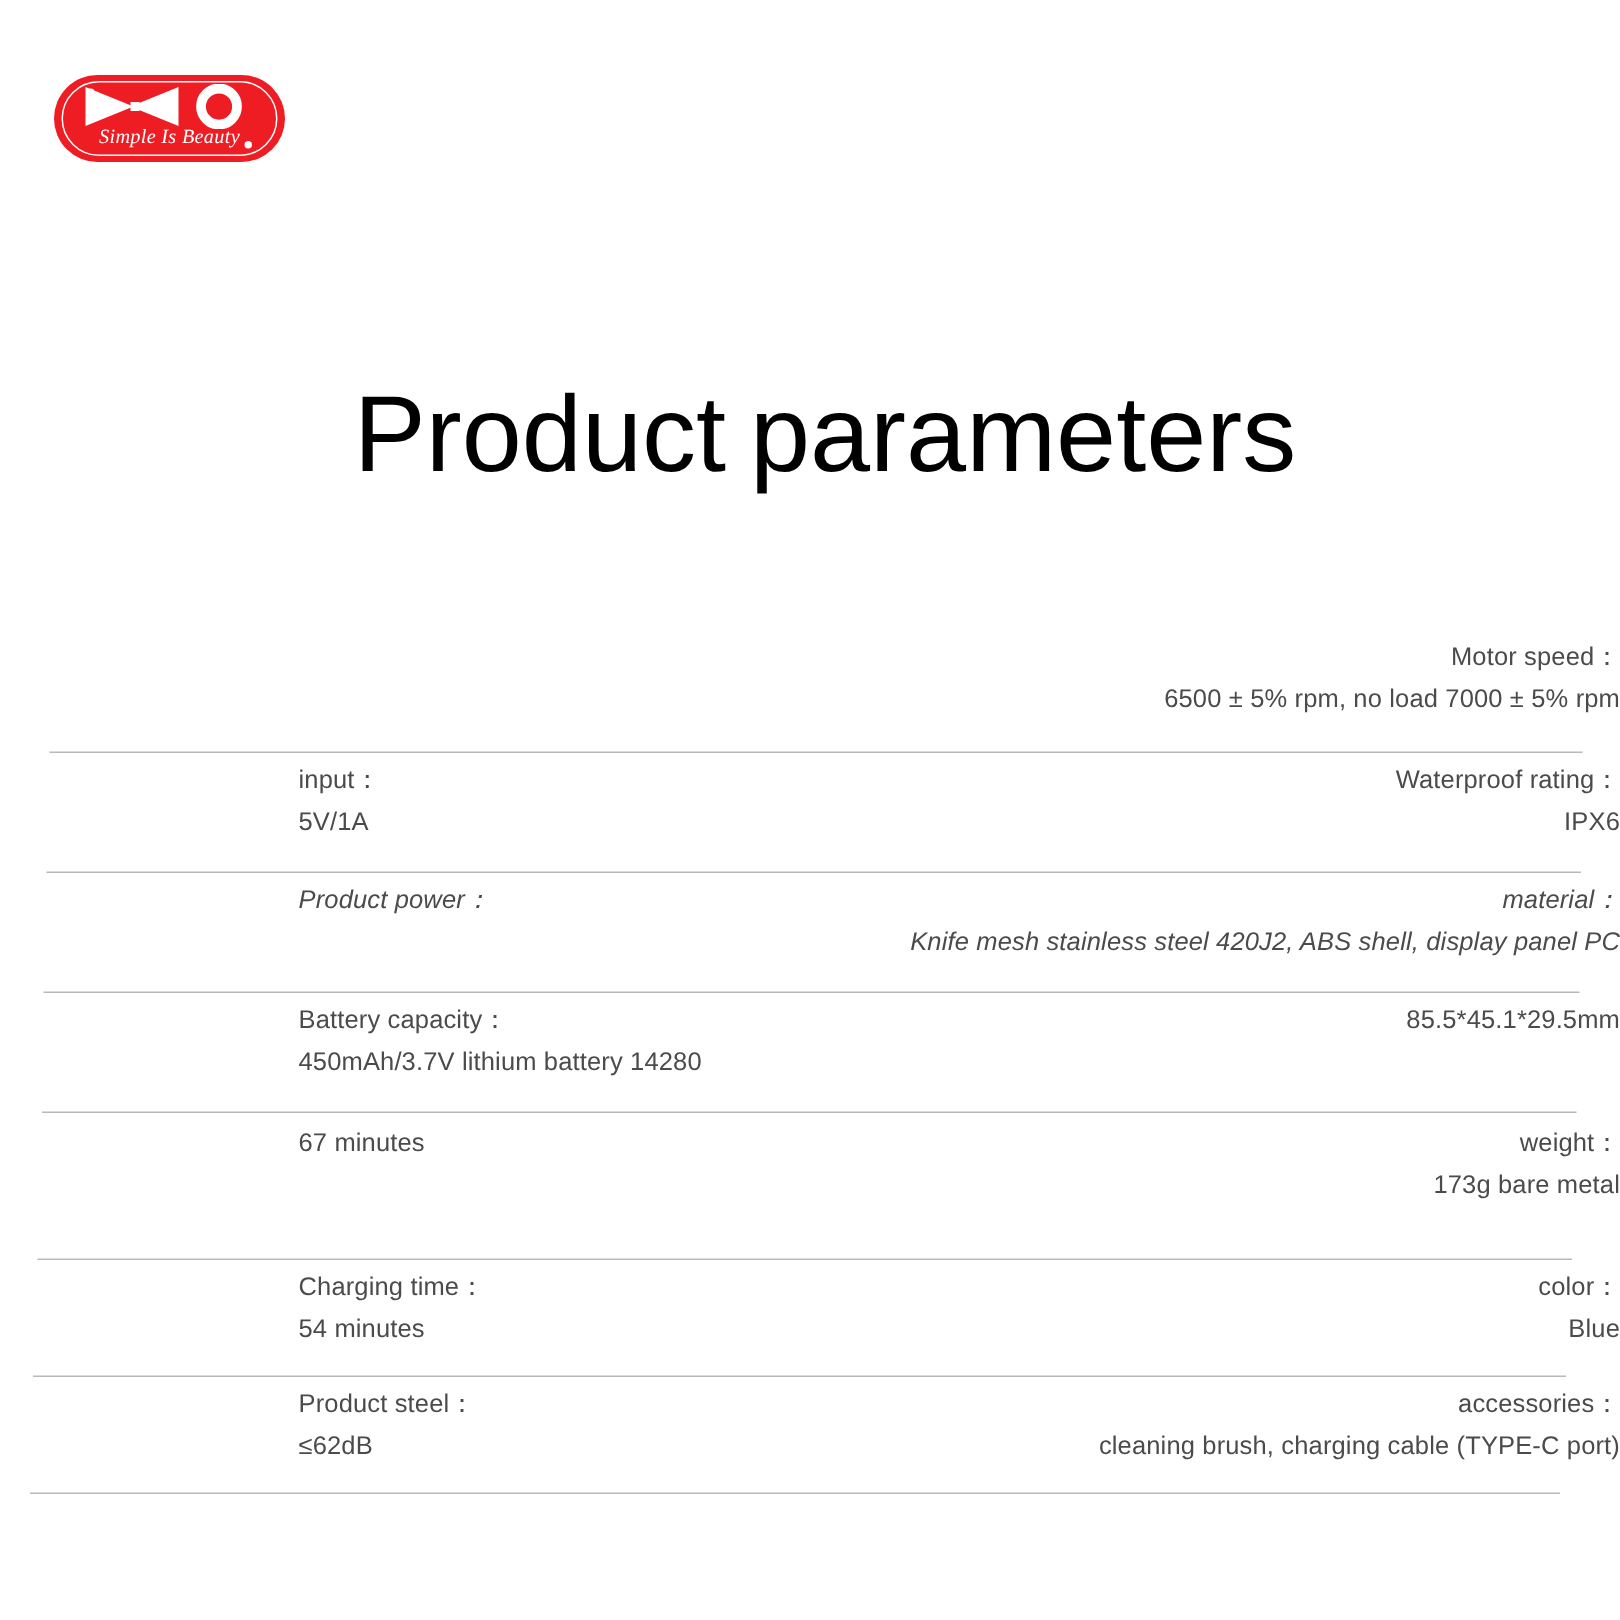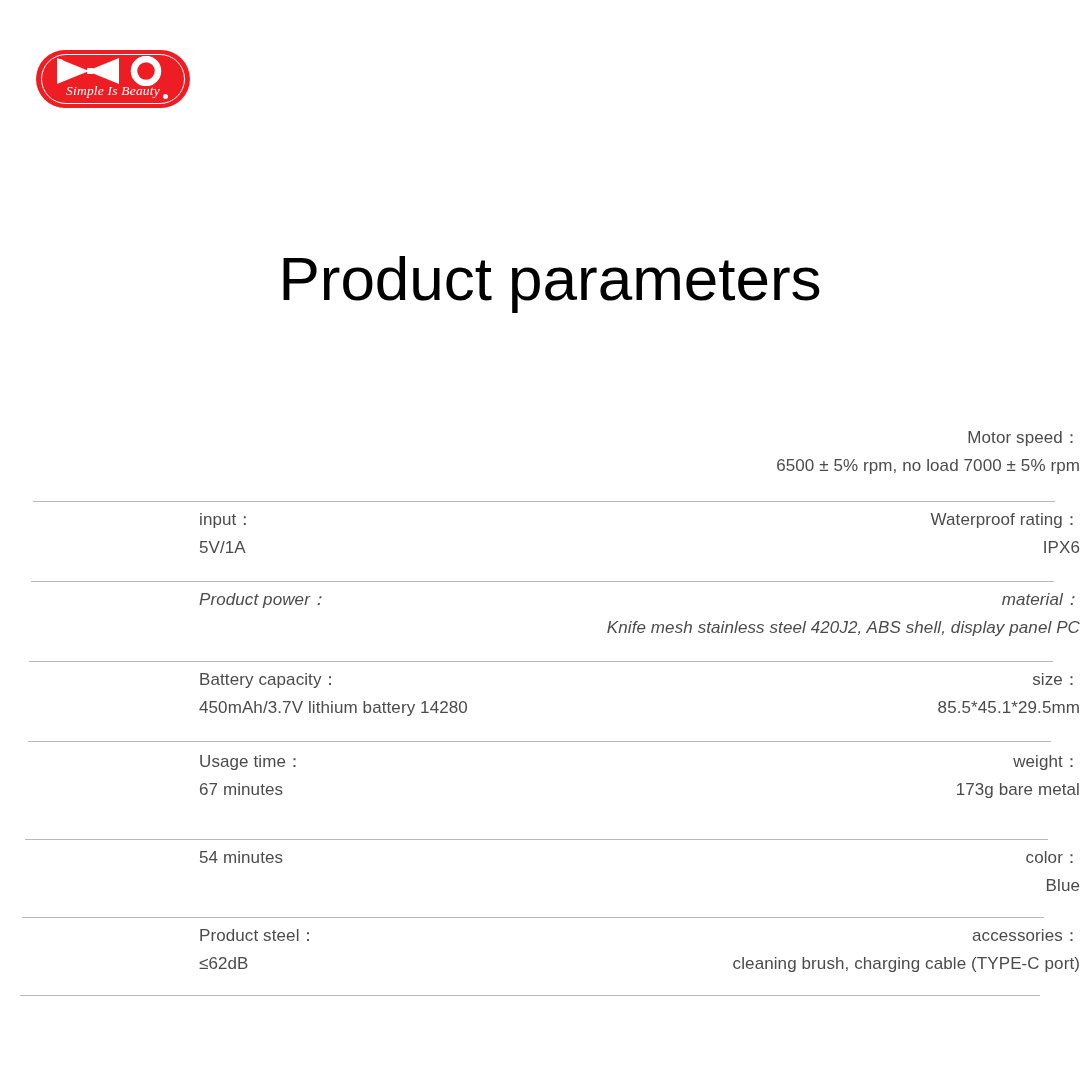--- a/index.html
+++ b/index.html
@@ -75,21 +75,21 @@
     white-space: nowrap;
   }
 
   
   .page-title {
     position: absolute;
     left: 0;
     right: 0;
     top: 206px;
     text-align: center;
-    font-size: 62px;
+    font-size: 72px;
     font-weight: 400;
     color: #000000;
     letter-spacing: 0px;
     line-height: 1;
     margin-left: 20px;
   }
   .page-title .title-gap {
     display: inline-block;
     width: 16px;
   }
@@ -193,44 +193,43 @@
   </div>
   <div class="spec-divider" style="margin-left:29px;margin-right:27px;"></div>
 
   <div class="spec-row" style="height:79px;padding-top:4px;">
     <div class="spec-row-inner">
       <div class="spec-col left">
         <div class="spec-label">Battery capacity：</div>
         <div class="spec-value">450mAh/3.7V lithium battery 14280</div>
       </div>
       <div class="spec-col right">
-        <div class="spec-label">size：</div>
         <div class="spec-value">85.5*45.1*29.5mm</div>
       </div>
     </div>
   </div>
   <div class="spec-divider" style="margin-left:28px;margin-right:29px;"></div>
 
   <div class="spec-row" style="height:97px;padding-top:6px;">
     <div class="spec-row-inner">
       <div class="spec-col left">
-        <div class="spec-label">Usage time：</div>
         <div class="spec-value">67 minutes</div>
       </div>
       <div class="spec-col right">
         <div class="spec-label">weight：</div>
         <div class="spec-value">173g bare metal</div>
       </div>
     </div>
   </div>
   <div class="spec-divider" style="margin-left:25px;margin-right:32px;"></div>
 
   <div class="spec-row" style="height:77px;padding-top:4px;">
     <div class="spec-row-inner">
       <div class="spec-col left">
+        <div class="spec-label">Charging time：</div>
         <div class="spec-value">54 minutes</div>
       </div>
       <div class="spec-col right">
         <div class="spec-label">color：</div>
         <div class="spec-value">Blue</div>
       </div>
     </div>
   </div>
   <div class="spec-divider" style="margin-left:22px;margin-right:36px;"></div>
 

